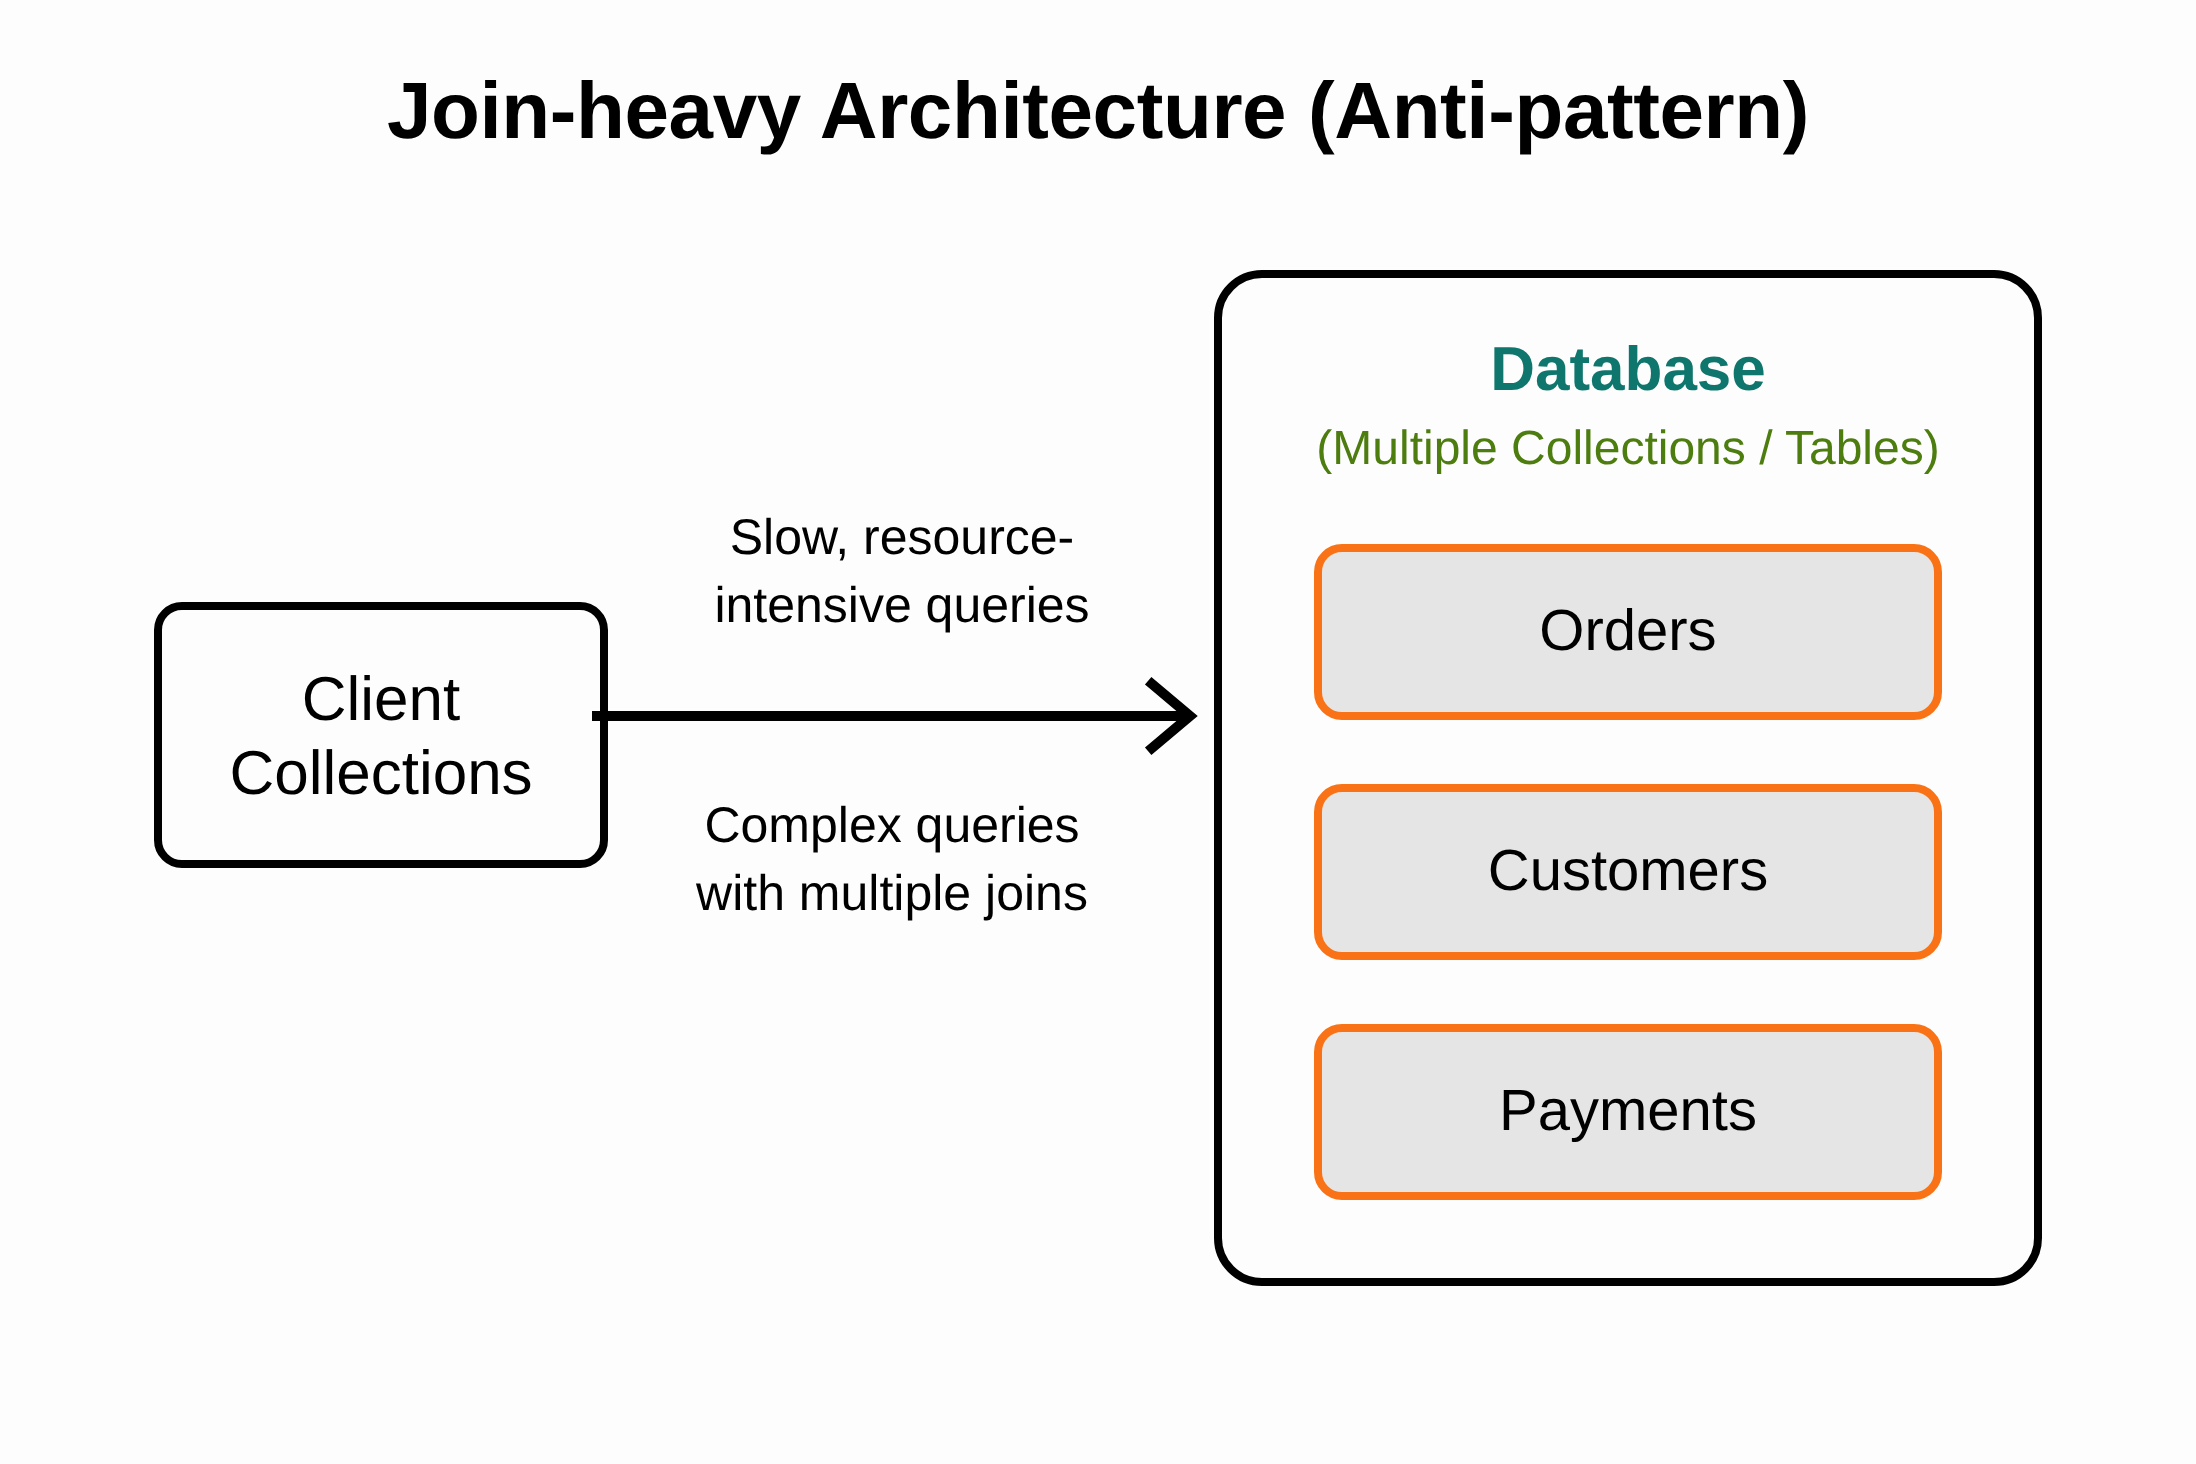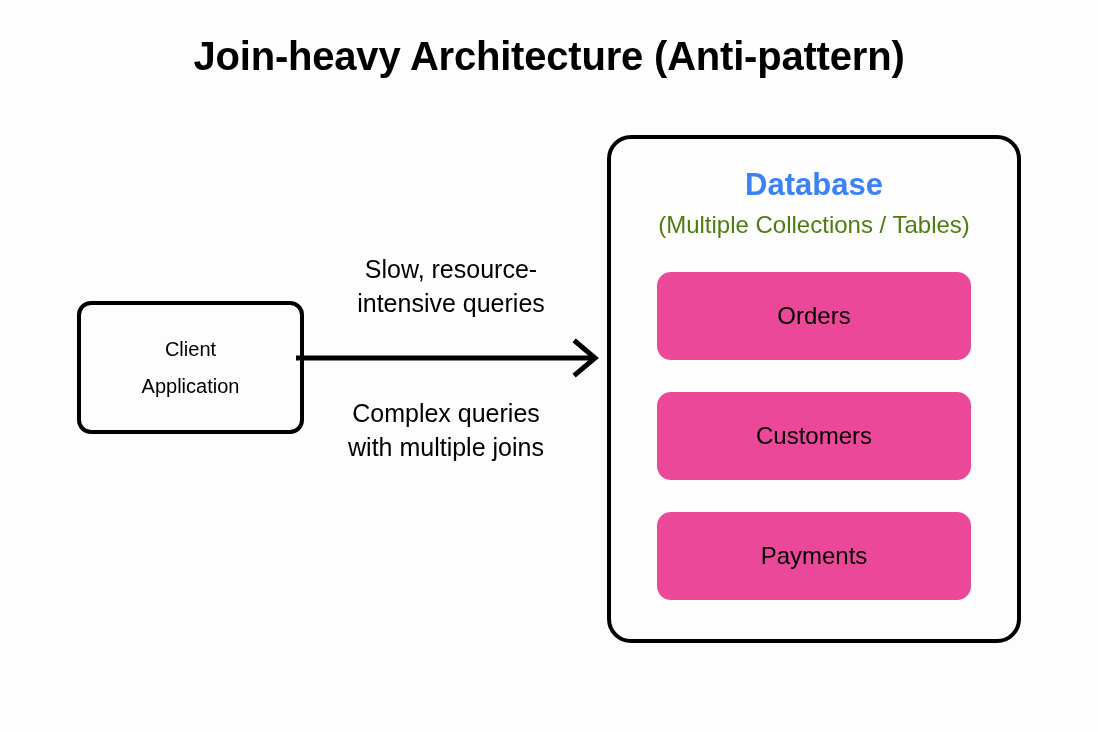--- a/index.html
+++ b/index.html
@@ -48,21 +48,21 @@
   
   .client-box {
     left: 77px;
     top: 301px;
     width: 227px;
     height: 133px;
     border-radius: 14px;
     flex-direction: column;
   }
   .client-line {
-    font-size: 20px;
+    font-size: 31px;
     line-height: 37px;
     white-space: nowrap;
   }
 
   
   .db-box {
     left: 607px;
     top: 135px;
     width: 414px;
     height: 508px;
@@ -70,21 +70,21 @@
     display: block;
   }
   .db-title {
     position: absolute;
     left: 0;
     top: 28px;
     width: 100%;
     text-align: center;
     font-size: 31px;
     font-weight: 700;
-    color: #3b82f6;
+    color: #0f766e;
     white-space: nowrap;
   }
   .db-subtitle {
     position: absolute;
     left: 0;
     top: 72px;
     width: 100%;
     text-align: center;
     font-size: 24px;
     font-weight: 400;
@@ -92,27 +92,27 @@
     white-space: nowrap;
   }
 
   
   .collection {
     position: absolute;
     box-sizing: border-box;
     left: 46px;
     width: 314px;
     height: 88px;
-    background: #ec4899;
-    border: 4px solid #ec4899;
+    background: #e5e5e5;
+    border: 4px solid #f97316;
     border-radius: 14px;
     display: flex;
     align-items: center;
     justify-content: center;
-    font-size: 24px;
+    font-size: 29px;
     color: #000000;
     white-space: nowrap;
   }
   .collection.c0 { top: 133px; }
   .collection.c1 { top: 253px; }
   .collection.c2 { top: 373px; }
 
   
   .arrow-svg {
     position: absolute;
@@ -145,21 +145,21 @@
 </style>
 </head>
 <body>
 
 <div id="canvas">
 
   <div class="title">Join-heavy Architecture (Anti-pattern)</div>
 
   <div class="node client-box">
     <div class="client-line">Client</div>
-    <div class="client-line">Application</div>
+    <div class="client-line">Collections</div>
   </div>
 
   <svg class="arrow-svg" viewBox="0 0 312 58">
     <line x1="0" y1="28" x2="296" y2="28" stroke="#000000" stroke-width="5"></line>
     <polyline points="280,12 299,28 280,44" fill="none" stroke="#000000" stroke-width="5" stroke-linecap="square" stroke-linejoin="miter"></polyline>
   </svg>
 
   <div class="arrow-label label-below">
     <div>Complex queries</div>
     <div>with multiple joins</div>

